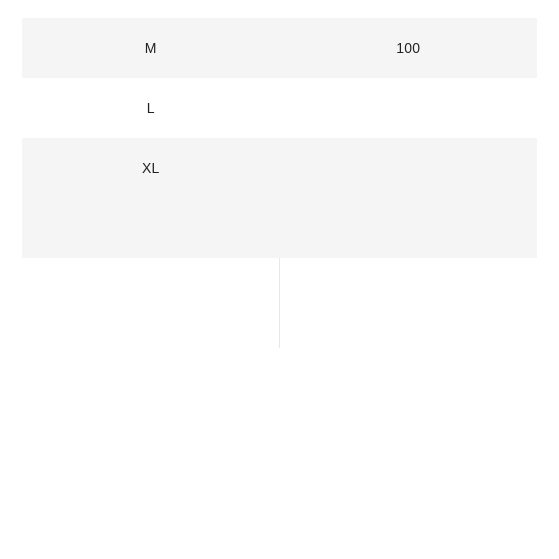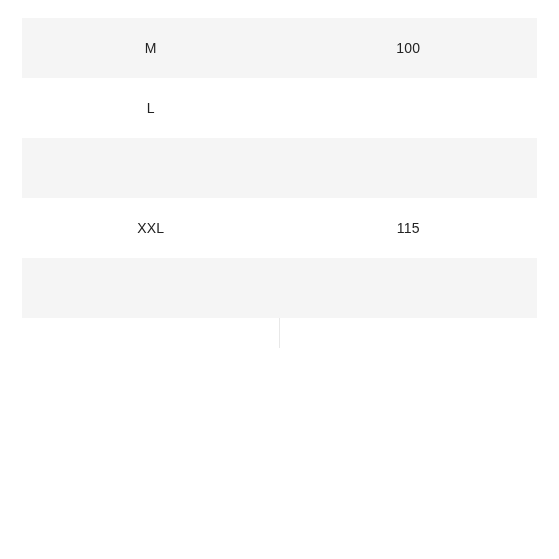--- a/index.html
+++ b/index.html
@@ -79,23 +79,20 @@
   <div class="size-row shaded">
     <div class="cell size-label">M</div>
     <div class="cell size-value">100</div>
   </div>
 
   <div class="size-row">
     <div class="cell size-label">L</div>
   </div>
 
   <div class="size-row shaded">
+    <div class="cell size-label">XL</div>
   </div>
 
-  <div class="size-row">
-    <div class="cell size-label">XXL</div>
-    <div class="cell size-value">115</div>
-  </div>
 
   <div class="size-row shaded">
   </div>
 
 </div>
 
 </body></html>

